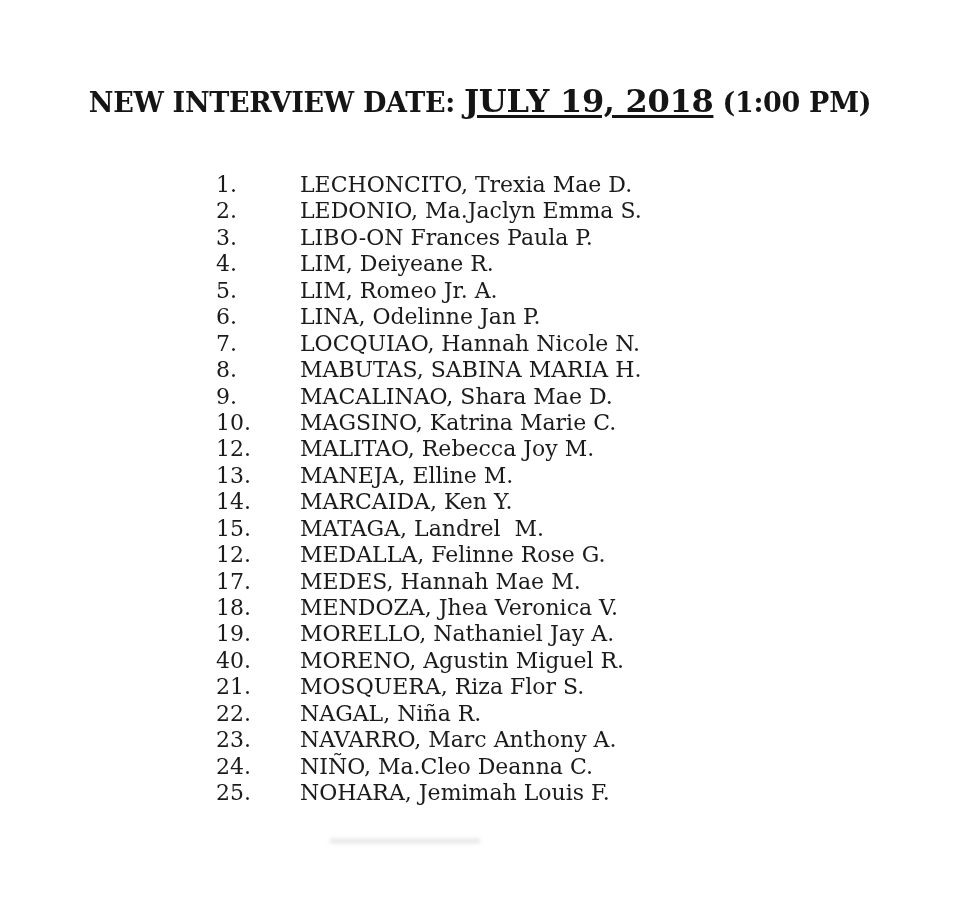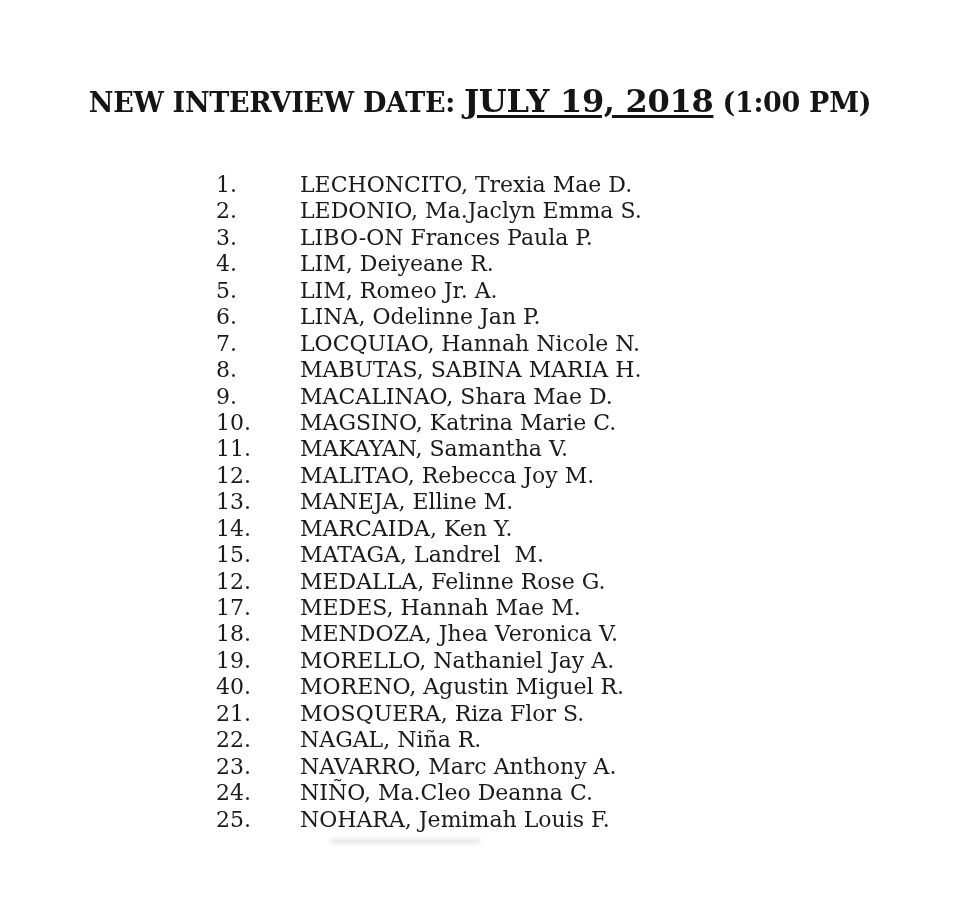--- a/index.html
+++ b/index.html
@@ -85,21 +85,20 @@
       <div class="row"><span class="num">1.</span><span class="name">LECHONCITO, Trexia Mae D.</span></div>
       <div class="row"><span class="num">2.</span><span class="name">LEDONIO, Ma.Jaclyn Emma S.</span></div>
       <div class="row"><span class="num">3.</span><span class="name">LIBO-ON Frances Paula P.</span></div>
       <div class="row"><span class="num">4.</span><span class="name">LIM, Deiyeane R.</span></div>
       <div class="row"><span class="num">5.</span><span class="name">LIM, Romeo Jr. A.</span></div>
       <div class="row"><span class="num">6.</span><span class="name">LINA, Odelinne Jan P.</span></div>
       <div class="row"><span class="num">7.</span><span class="name">LOCQUIAO, Hannah Nicole N.</span></div>
       <div class="row"><span class="num">8.</span><span class="name">MABUTAS, SABINA MARIA H.</span></div>
       <div class="row"><span class="num">9.</span><span class="name">MACALINAO, Shara Mae D.</span></div>
       <div class="row"><span class="num">10.</span><span class="name">MAGSINO, Katrina Marie C.</span></div>
-      <div class="row"><span class="num">11.</span><span class="name">MAKAYAN, Samantha V.</span></div>
       <div class="row"><span class="num">12.</span><span class="name">MALITAO, Rebecca Joy M.</span></div>
       <div class="row"><span class="num">13.</span><span class="name">MANEJA, Elline M.</span></div>
       <div class="row"><span class="num">14.</span><span class="name">MARCAIDA, Ken Y.</span></div>
       <div class="row"><span class="num">15.</span><span class="name">MATAGA, Landrel  M.</span></div>
       <div class="row"><span class="num">12.</span><span class="name">MEDALLA, Felinne Rose G.</span></div>
       <div class="row"><span class="num">17.</span><span class="name">MEDES, Hannah Mae M.</span></div>
       <div class="row"><span class="num">18.</span><span class="name">MENDOZA, Jhea Veronica V.</span></div>
       <div class="row"><span class="num">19.</span><span class="name">MORELLO, Nathaniel Jay A.</span></div>
       <div class="row"><span class="num">40.</span><span class="name">MORENO, Agustin Miguel R.</span></div>
       <div class="row"><span class="num">21.</span><span class="name">MOSQUERA, Riza Flor S.</span></div>

